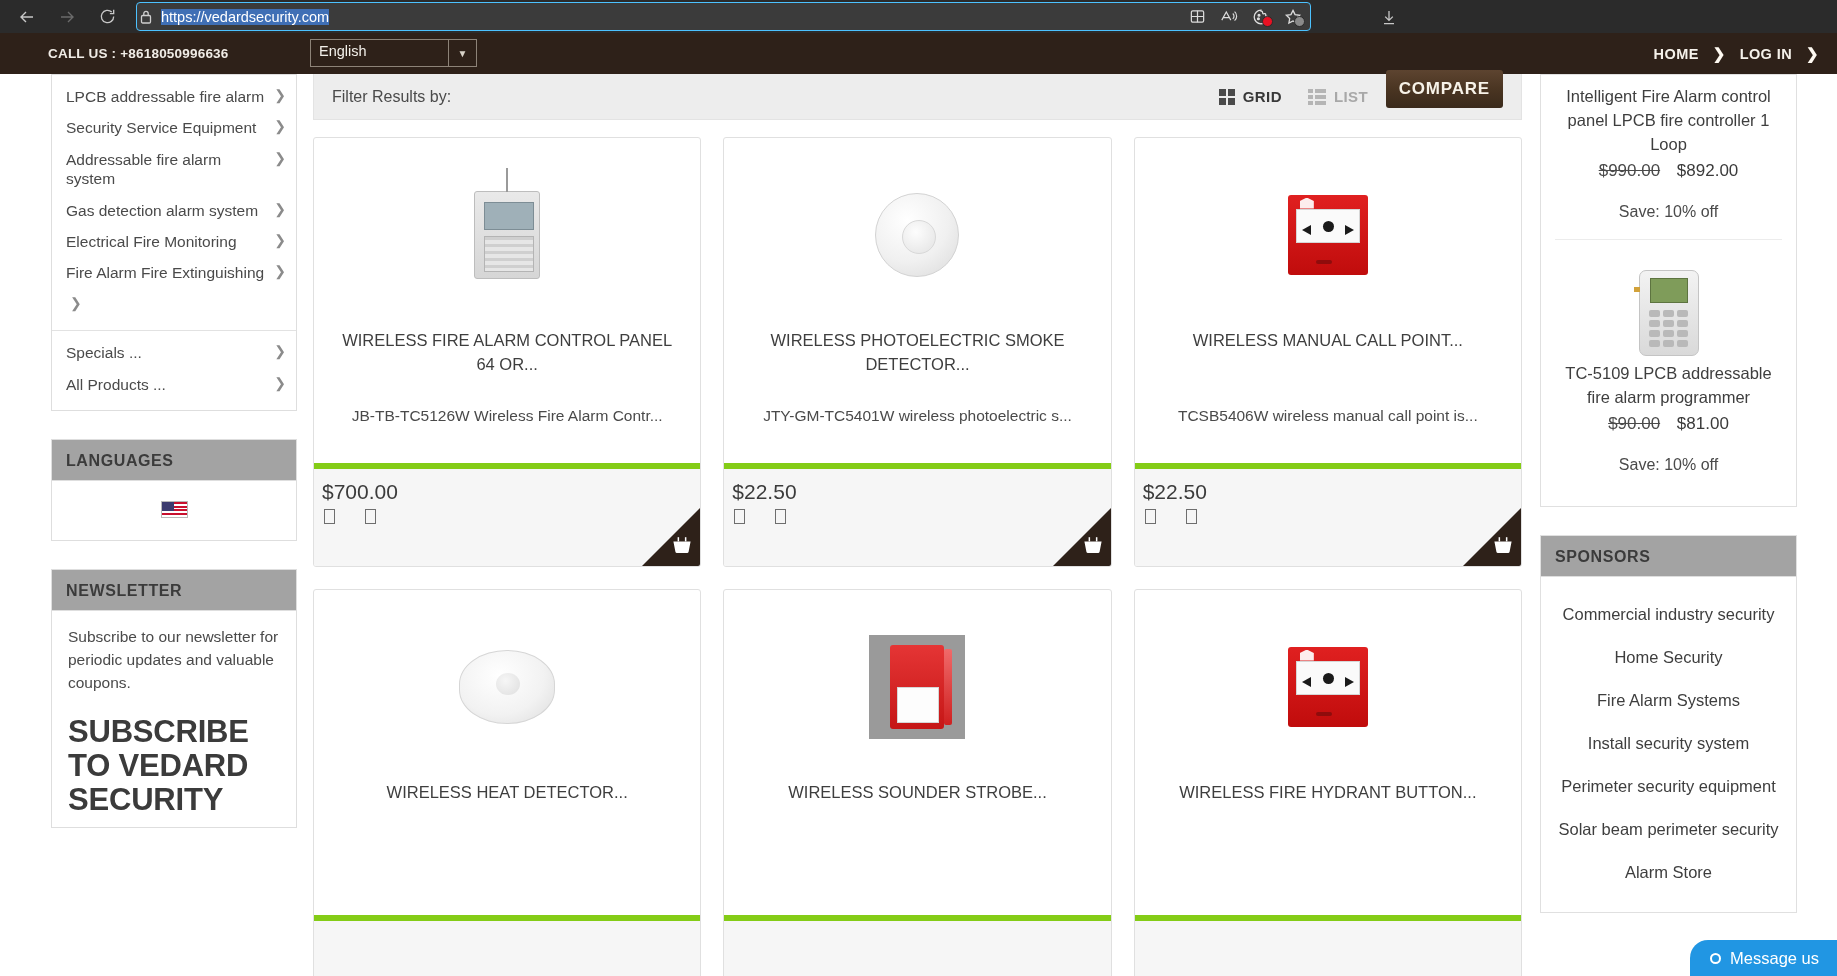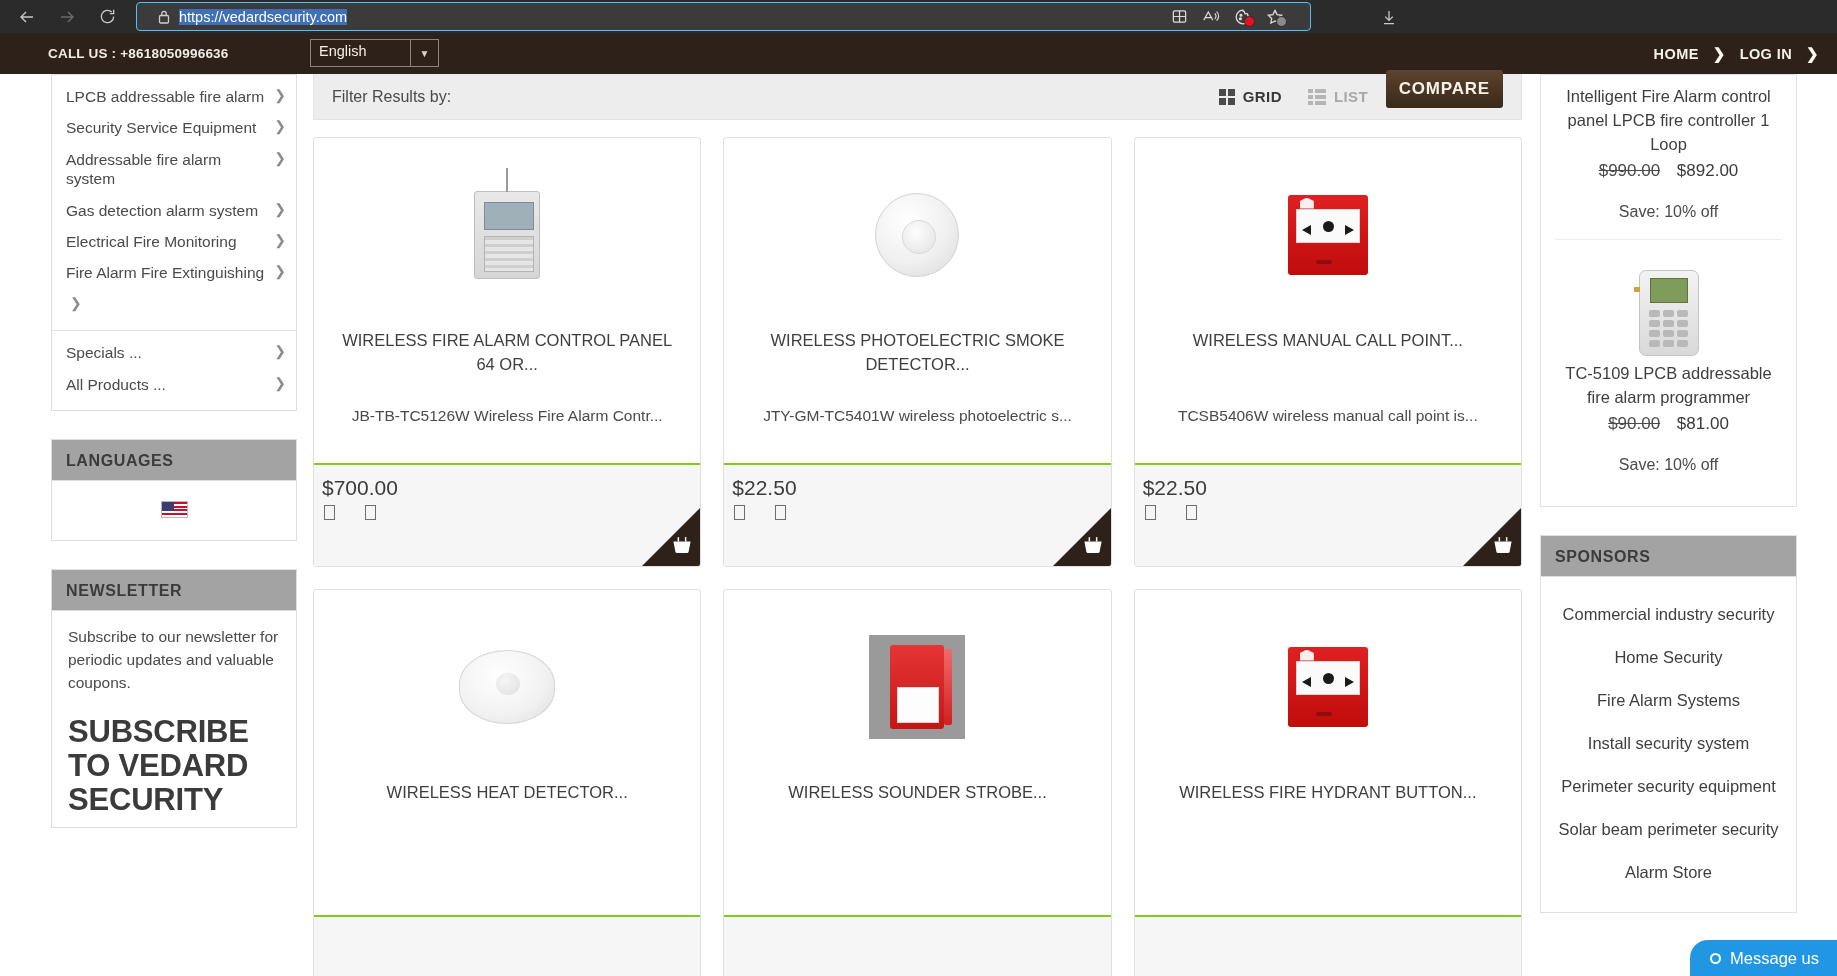--- a/index.html
+++ b/index.html
@@ -31,21 +31,21 @@
   .omnibox {
     flex: 1 1 auto;
     height: 29px;
     margin: 0 6px 0 8px;
     max-width: 1175px;
     background: #3b3b3b;
     border: 1.5px solid #4cc2ff;
     border-radius: 4px;
     display: flex;
     align-items: center;
-    padding: 0 20px;
+    padding: 0 2px;
     gap: 8px;
   }
   .omnibox .lock { color: #cfcfcf; display:flex; align-items:center; }
   .omnibox .url {
     flex: 1 1 auto;
     font-size: 14.5px;
     color: #ffffff;
     white-space: nowrap;
     overflow: hidden;
   }
@@ -115,21 +115,21 @@
     color: #f0ece6;
     font-size: 13.5px;
     font-weight: bold;
     letter-spacing: 0.2px;
     font-stretch: condensed;
   }
   .lang-select {
     position: absolute;
     left: 310px;
     top: 6px;
-    width: 129px;
+    width: 167px;
     height: 28px;
     display: flex;
     border: 1px solid #8d8378;
     background: #2e2119;
   }
   .lang-select .val {
     flex: 1 1 auto;
     color: #f2efe9;
     font-size: 14.5px;
     padding: 3px 8px;
@@ -303,21 +303,21 @@
     font-size: 15.5px;
     color: #4a4a4a;
     padding: 8px 14px 0;
     line-height: 1.4;
     white-space: nowrap;
     overflow: hidden;
   }
   .pc-foot {
     margin-top: auto;
     background: #f6f6f6;
-    border-top: 2px solid #84cc16;
+    border-top: 6px solid #84cc16;
     height: 103px;
     position: relative;
     padding: 11px 0 0 8px;
   }
   .pc-price { font-size: 21px; color: #3b3b3b; }
   .pc-glyphs { display: flex; gap: 30px; padding: 5px 0 0 2px; }
   .tofu {
     width: 11px; height: 15px;
     border: 1.5px solid #6e6e6e;
     display: inline-block;

